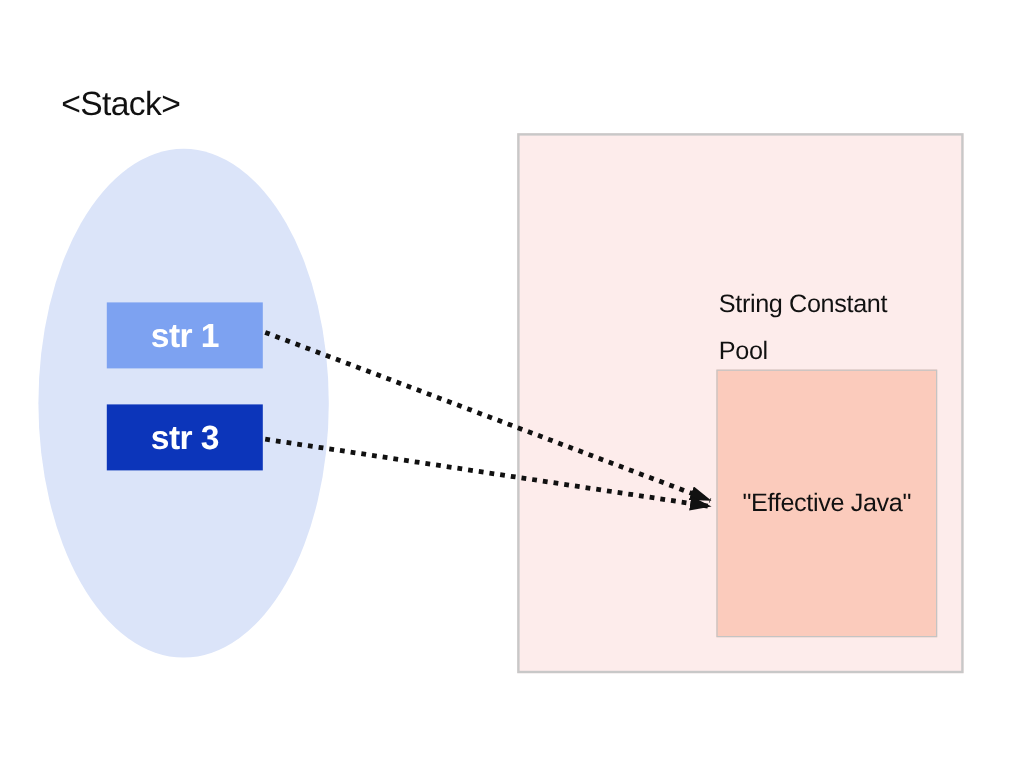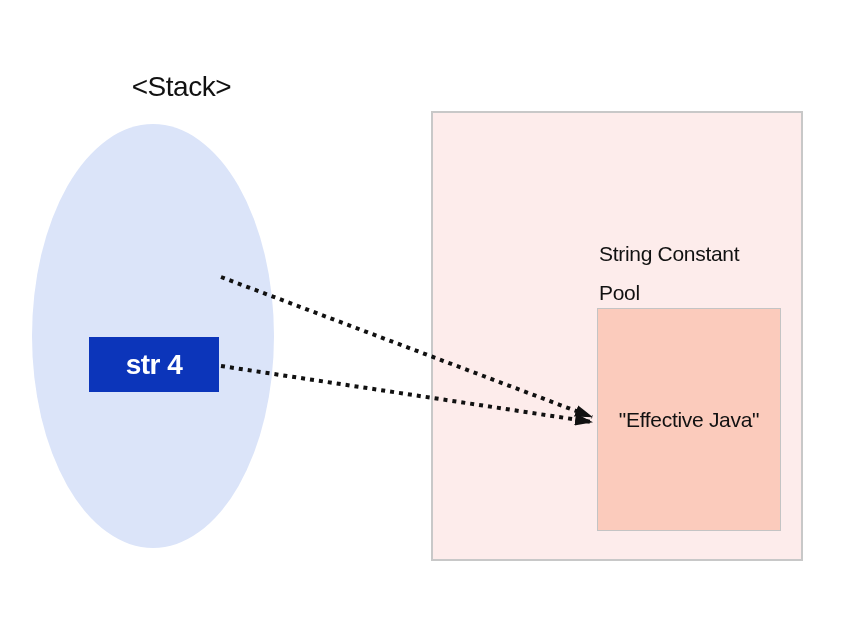--- a/index.html
+++ b/index.html
@@ -18,21 +18,21 @@
     position:relative;
     width:849px;height:637px;
     background:#ffffff;
     font-family:"Liberation Sans", sans-serif;
     overflow:hidden;
   }
   .region-title{
     position:absolute;
     width:180px;height:32px;
     line-height:32px;
-    text-align:right;
+    text-align:left;
     font-size:28px;
     font-weight:500;
     color:var(--text);
     letter-spacing:-0.5px;
     white-space:nowrap;
   }
   .stack-title{left:51px;top:71px;}
   .heap-title{left:532px;top:71px;}
   .stack-ellipse{
     position:absolute;
@@ -96,22 +96,23 @@
 </head>
 <body>
 
 <div class="canvas">
 
   <div class="region-title stack-title">&lt;Stack&gt;</div>
 
 
   <div class="stack-ellipse"></div>
 
+  <div class="stack-frame frame-str1">str 1</div>
 
-  <div class="stack-frame frame-str2">str 4</div>
+  <div class="stack-frame frame-str2">str 3</div>
 
   <div class="heap-rect"></div>
 
   <div class="pool-label">String Constant Pool</div>
 
   <div class="pool-box">
     <span class="pool-value">"Effective Java"</span>
   </div>
 
   <svg class="arrow-layer" viewBox="0 0 849 637">

